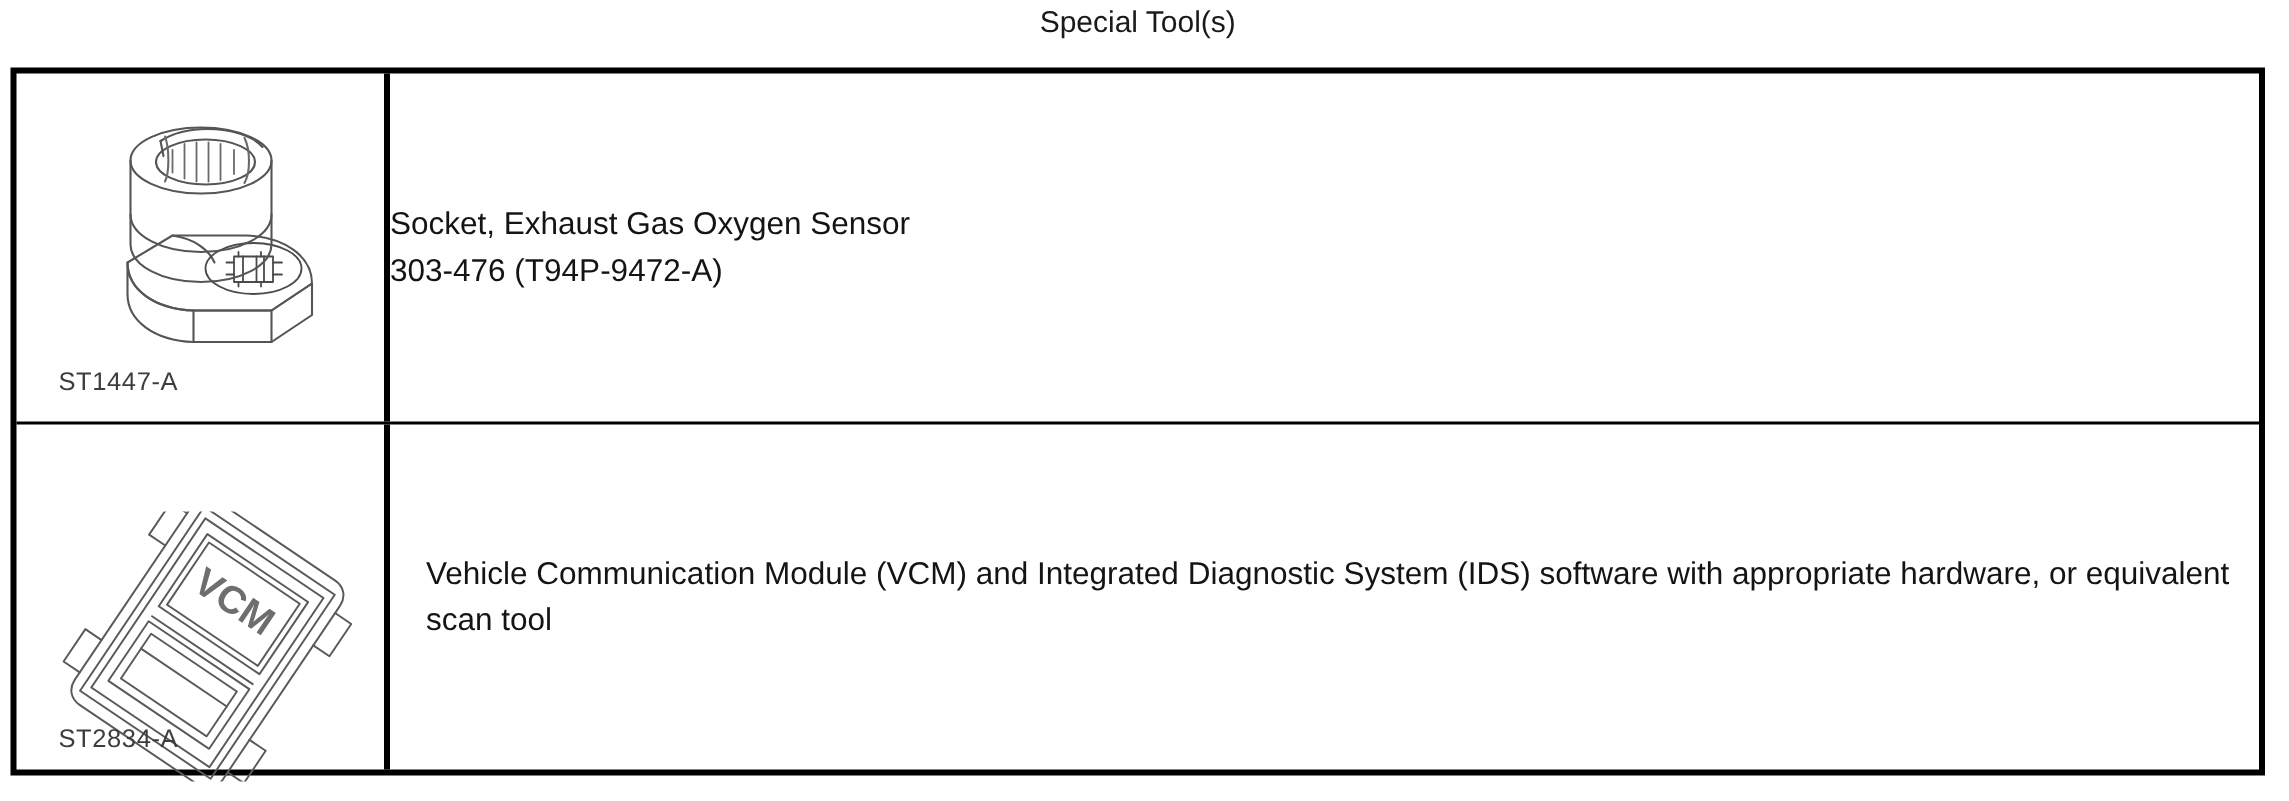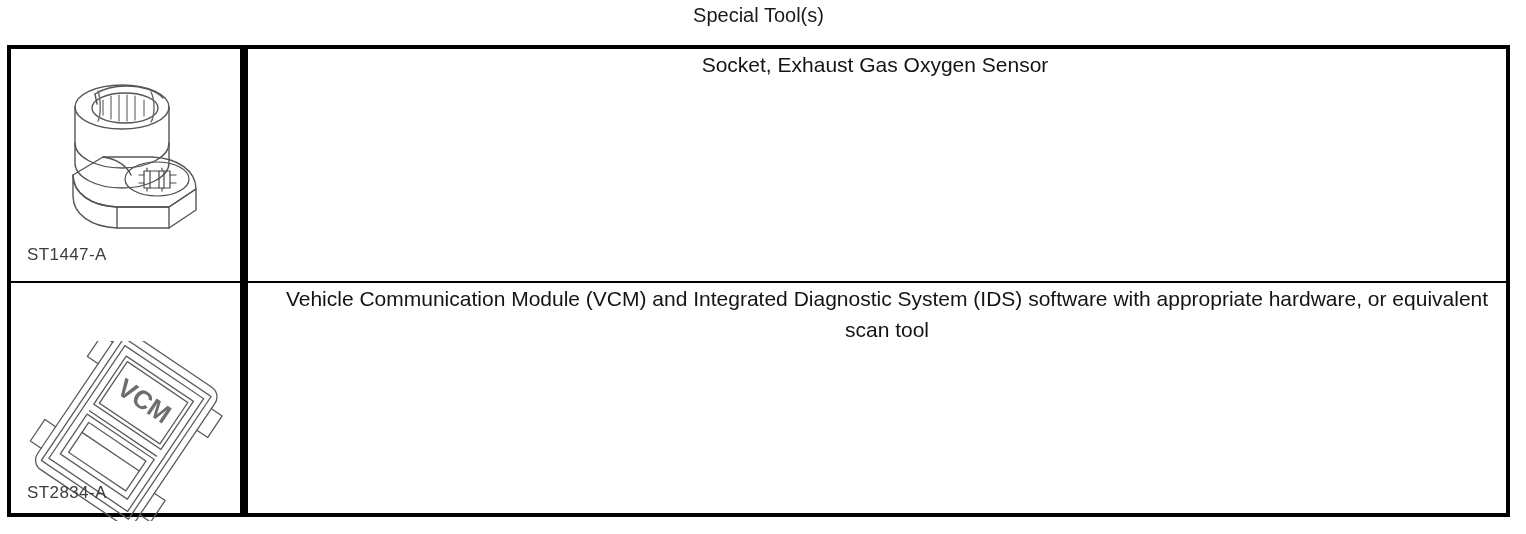--- a/index.html
+++ b/index.html
@@ -63,43 +63,42 @@
     border-bottom: 2px solid #000000;
   }
   .tool-row.row-2 {
     top: 234px;
     height: 230px;
   }
 
   
   .cell-image {
     position: absolute;
-    left: 0;
+    left: 12px;
     top: 0;
     width: 237px;
     height: 100%;
     box-sizing: border-box;
-    border-right: 8px solid #000000;
+    border-right: 4px solid #000000;
     padding-left: 45px;
   }
 
   
   .cell-desc {
     position: absolute;
     left: 237px;
     top: 0;
     right: 0;
     height: 100%;
     box-sizing: border-box;
     display: flex;
-    flex-direction: row;
+    flex-direction: column;
     justify-content: center;
     padding-left: 12px;
     padding-right: 16px;
-    text-align: center;
   }
 
   .desc-line {
     font-size: 21px;
     line-height: 31px;
     color: #141414;
     white-space: nowrap;
   }
   .desc-line.wrap {
     white-space: normal;
@@ -182,20 +181,21 @@
             <path d="M47 20 C50 28 50 44 47 50" stroke="#6a6a6a"></path>
             <path d="M100 21 C104 29 104 44 100 51" stroke="#6a6a6a"></path>
           </svg>
         </div>
 
         <div class="tool-id">ST1447-A</div>
       </div>
 
       <div class="cell-desc">
         <div class="desc-line">Socket, Exhaust Gas Oxygen Sensor</div>
+        <div class="desc-line">303-476 (T94P-9472-A)</div>
       </div>
     </div>
 
     <div class="tool-row row-2">
 
       <div class="cell-image">
 
         <div class="drawing drawing-vcm">
           <svg width="215" height="180" viewBox="0 0 215 180" xmlns="http://www.w3.org/2000/svg" fill="none" stroke="#5a5a5a" stroke-width="1.3" stroke-linecap="round" stroke-linejoin="round">
             <g transform="rotate(34 107 90)">

